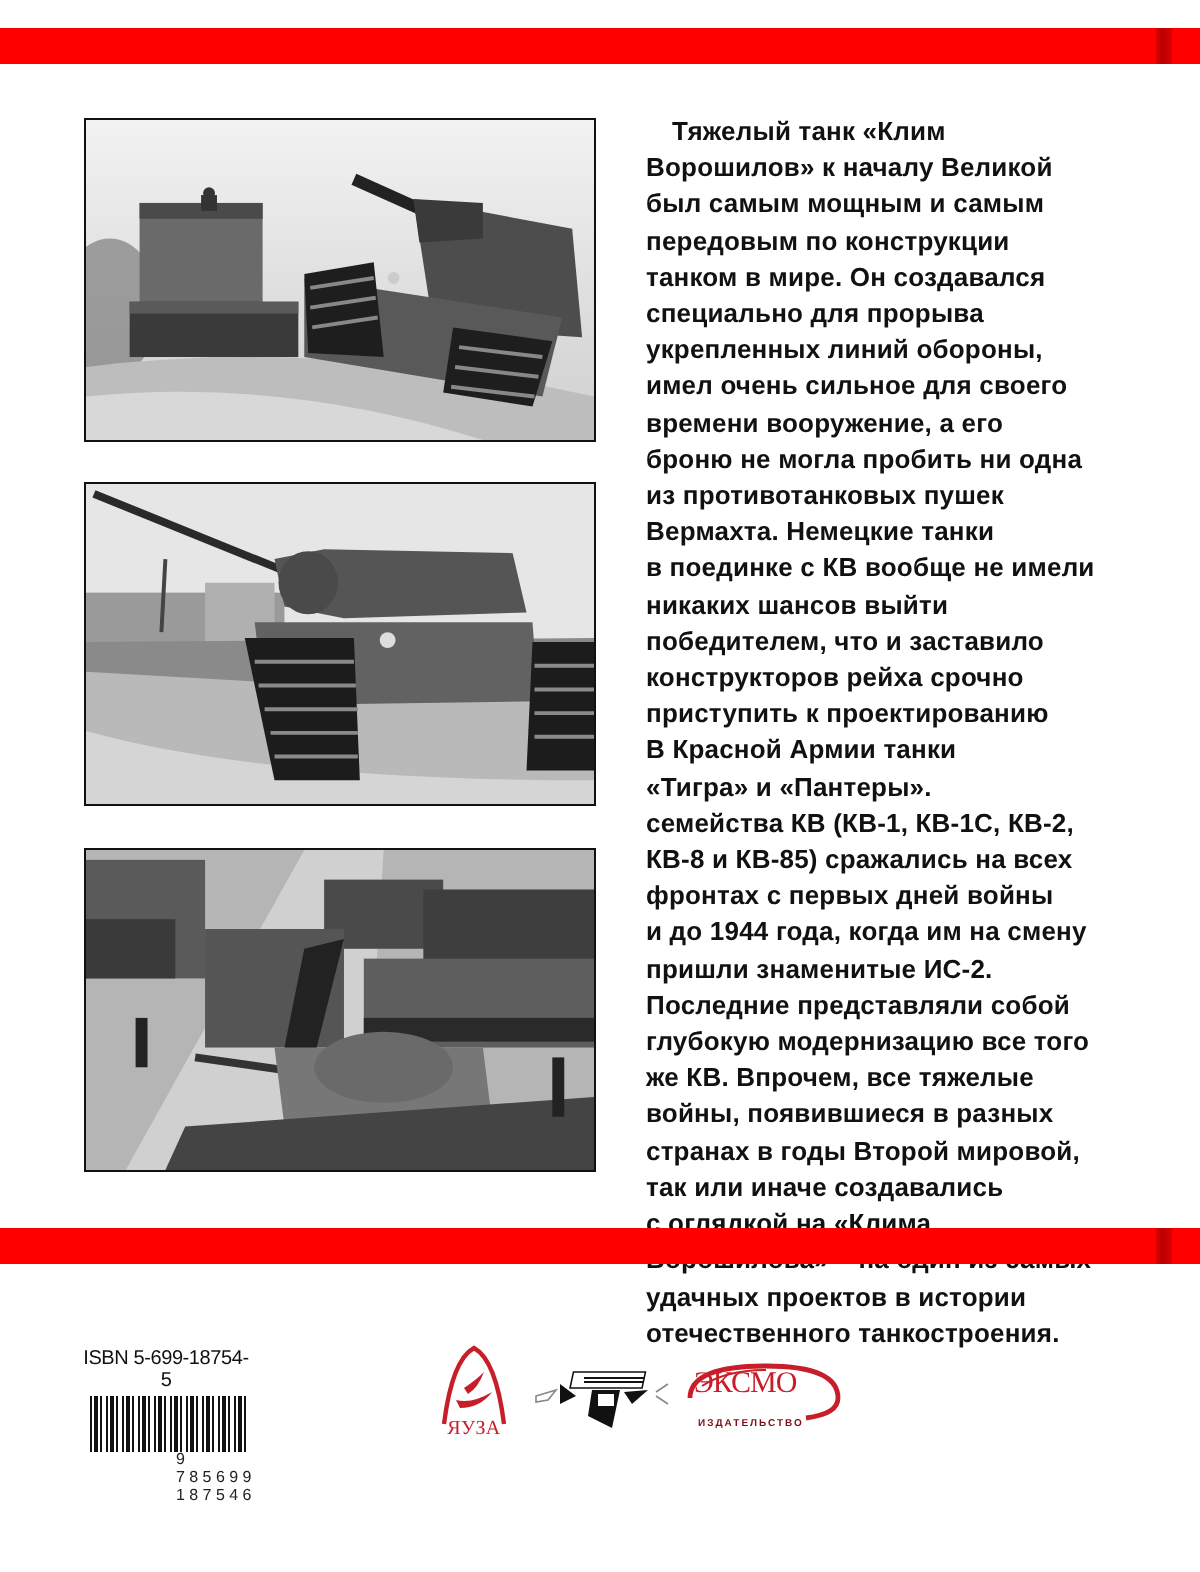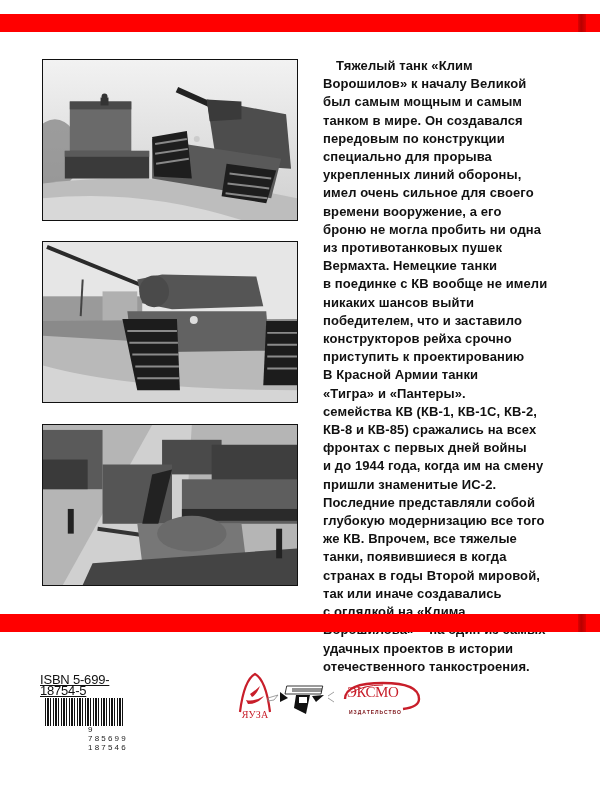--- a/index.html
+++ b/index.html
@@ -32,31 +32,31 @@
     font-size: 13px; line-height: 18.2px; font-weight: bold; color: #111;
     letter-spacing: 0.1px;
   }
   .text-block .line { display: block; white-space: nowrap; }
   .text-block .indent { padding-left: 13px; }
 
   .isbn {
     position: absolute; left: 40px; top: 674px; width: 86px;
   }
   .isbn-label {
-    font-size: 13px; color: #111; text-align: left; letter-spacing: -0.2px; line-height: 11px; text-decoration: underline;
+    font-size: 10px; color: #111; text-align: center; letter-spacing: -0.2px; line-height: 11px;
   }
   .barcode { height: 28px; margin-top: 2px; margin-left: 5px; width: 80px;
     background: repeating-linear-gradient(90deg,
       #111 0 1px, #fff 1px 2px, #111 2px 4px, #fff 4px 5px, #111 5px 6px, #fff 6px 8px,
       #111 8px 9px, #fff 9px 10px, #111 10px 12px, #fff 12px 13px, #111 13px 14px, #fff 14px 16px);
   }
   .barcode-digits { font-size: 8px; letter-spacing: 2.2px; color: #222; line-height: 9px; margin-top: -1px; margin-left: 48px; }
 
   .logo { position: absolute; }
-  .logo-yauza { left: 236px; top: 672px; width: 38px; height: 48px; }
+  .logo-yauza { left: 218px; top: 672px; width: 38px; height: 48px; }
   .logo-yauza-text { position: absolute; left: 0; bottom: 0; width: 38px; text-align: center;
     font-size: 10px; color: #c81e2a; font-family: "Liberation Serif", serif; letter-spacing: 0.2px; }
   .logo-tehnika { left: 266px; top: 680px; width: 72px; height: 38px; }
   .logo-eksmo { left: 343px; top: 679px; width: 80px; height: 40px; }
   .eksmo-word { position: absolute; left: 4px; top: 5px; font-size: 15px; color: #c81e2a;
     font-family: "Liberation Serif", serif; letter-spacing: -0.5px; }
   .eksmo-sub { position: absolute; left: 6px; top: 30px; font-size: 5px; font-weight: bold; color: #7a1015;
     letter-spacing: 1px; }
 </style>
 </head>
@@ -141,22 +141,22 @@
     <path d="M50 140 L256 125 L256 162 L40 162Z" fill="#444"></path>
     <rect x="25" y="85" width="6" height="25" fill="#222"></rect>
     <rect x="235" y="105" width="6" height="30" fill="#222"></rect>
   </svg>
 </div>
 
 <div class="text-block">
   <span class="line indent">Тяжелый танк «Клим</span>
   <span class="line">Ворошилов» к началу Великой</span>
   <span class="line">был самым мощным и самым</span>
+  <span class="line">передовым по конструкции</span>
   <span class="line">танком в мире. Он создавался</span>
-  <span class="line">передовым по конструкции</span>
   <span class="line">специально для прорыва</span>
   <span class="line">укрепленных линий обороны,</span>
   <span class="line">имел очень сильное для своего</span>
   <span class="line">времени вооружение, а его</span>
   <span class="line">броню не могла пробить ни одна</span>
   <span class="line">из противотанковых пушек</span>
   <span class="line">Вермахта. Немецкие танки</span>
   <span class="line">в поединке с КВ вообще не имели</span>
   <span class="line">никаких шансов выйти</span>
   <span class="line">победителем, что и заставило</span>
@@ -165,21 +165,21 @@
   <span class="line">В Красной Армии танки</span>
   <span class="line">«Тигра» и «Пантеры».</span>
   <span class="line">семейства КВ (КВ-1, КВ-1С, КВ-2,</span>
   <span class="line">КВ-8 и КВ-85) сражались на всех</span>
   <span class="line">фронтах с первых дней войны</span>
   <span class="line">и до 1944 года, когда им на смену</span>
   <span class="line">пришли знаменитые ИС-2.</span>
   <span class="line">Последние представляли собой</span>
   <span class="line">глубокую модернизацию все того</span>
   <span class="line">же КВ. Впрочем, все тяжелые</span>
-  <span class="line">танки, появившиеся в когда</span>
+  <span class="line">войны, появившиеся в разных</span>
   <span class="line">странах в годы Второй мировой,</span>
   <span class="line">так или иначе создавались</span>
   <span class="line">с оглядкой на «Клима</span>
   <span class="line">Ворошилова» – на один из самых</span>
   <span class="line">удачных проектов в истории</span>
   <span class="line">отечественного танкостроения.</span>
 </div>
 
 <div class="band band-bottom">
     <div class="fold"></div>

